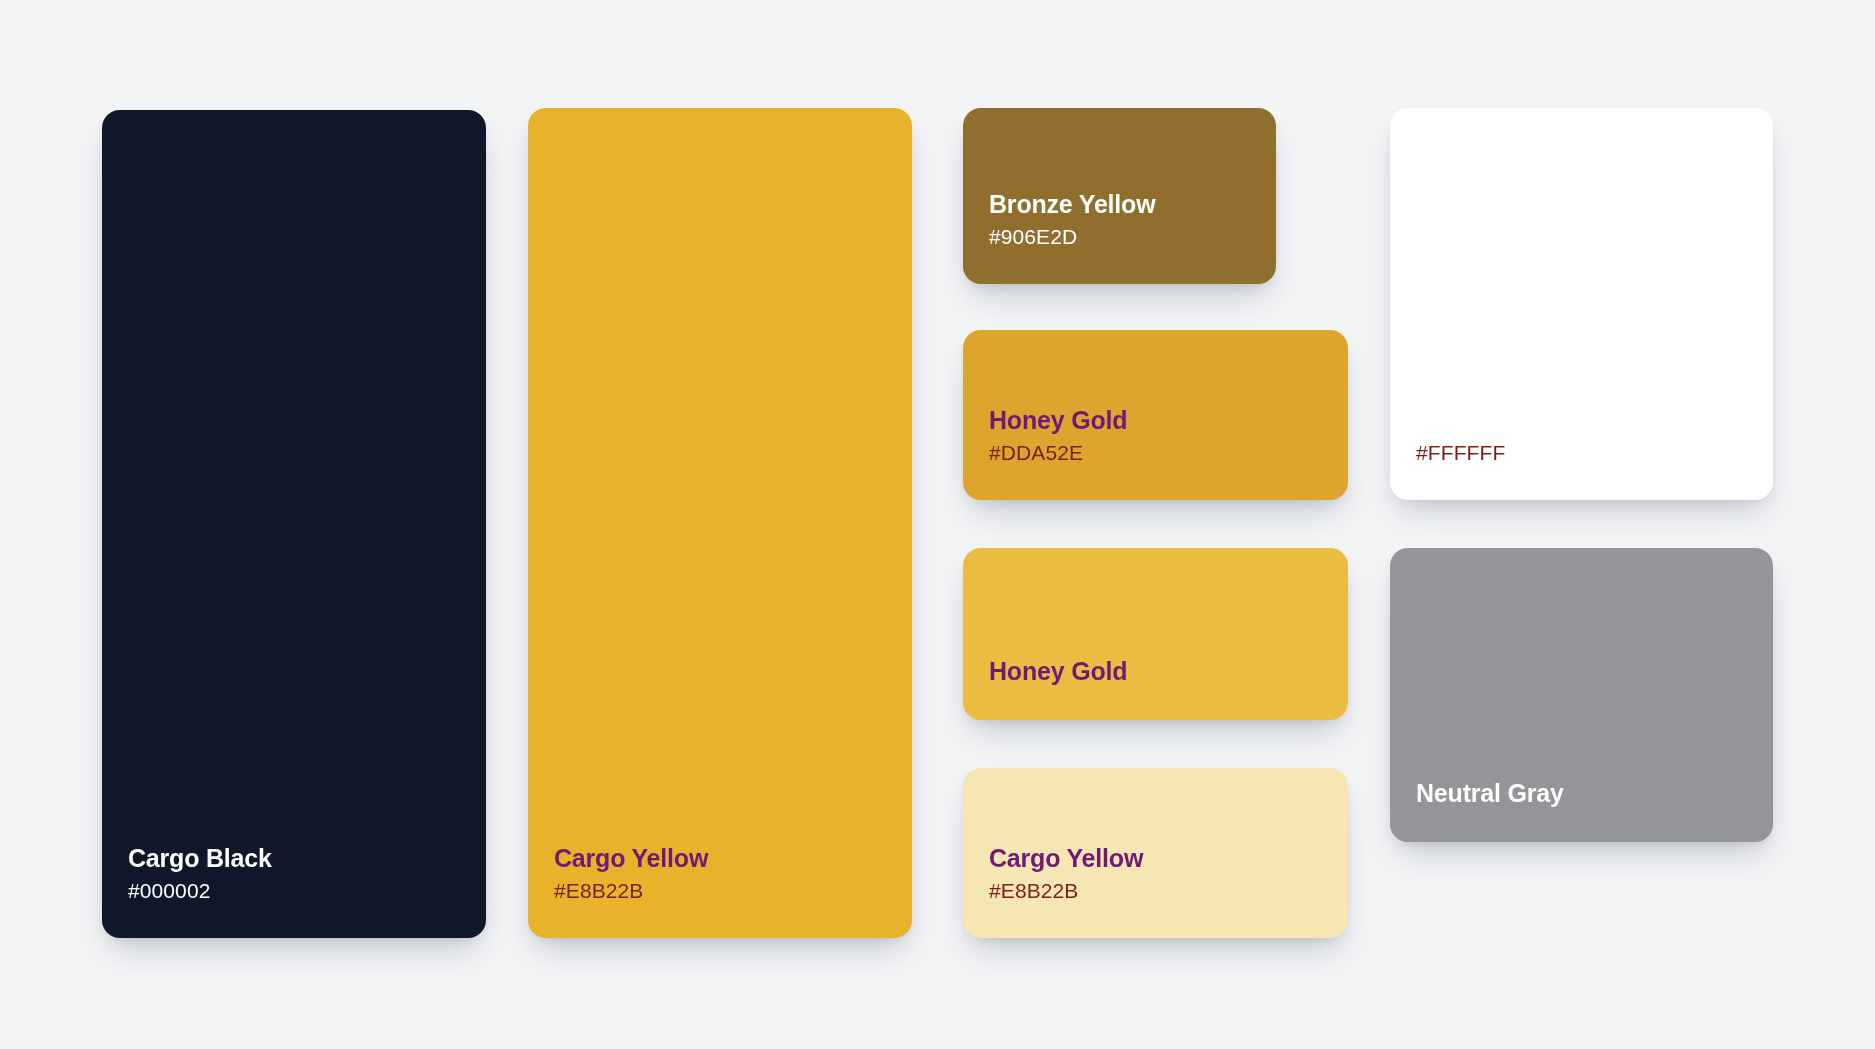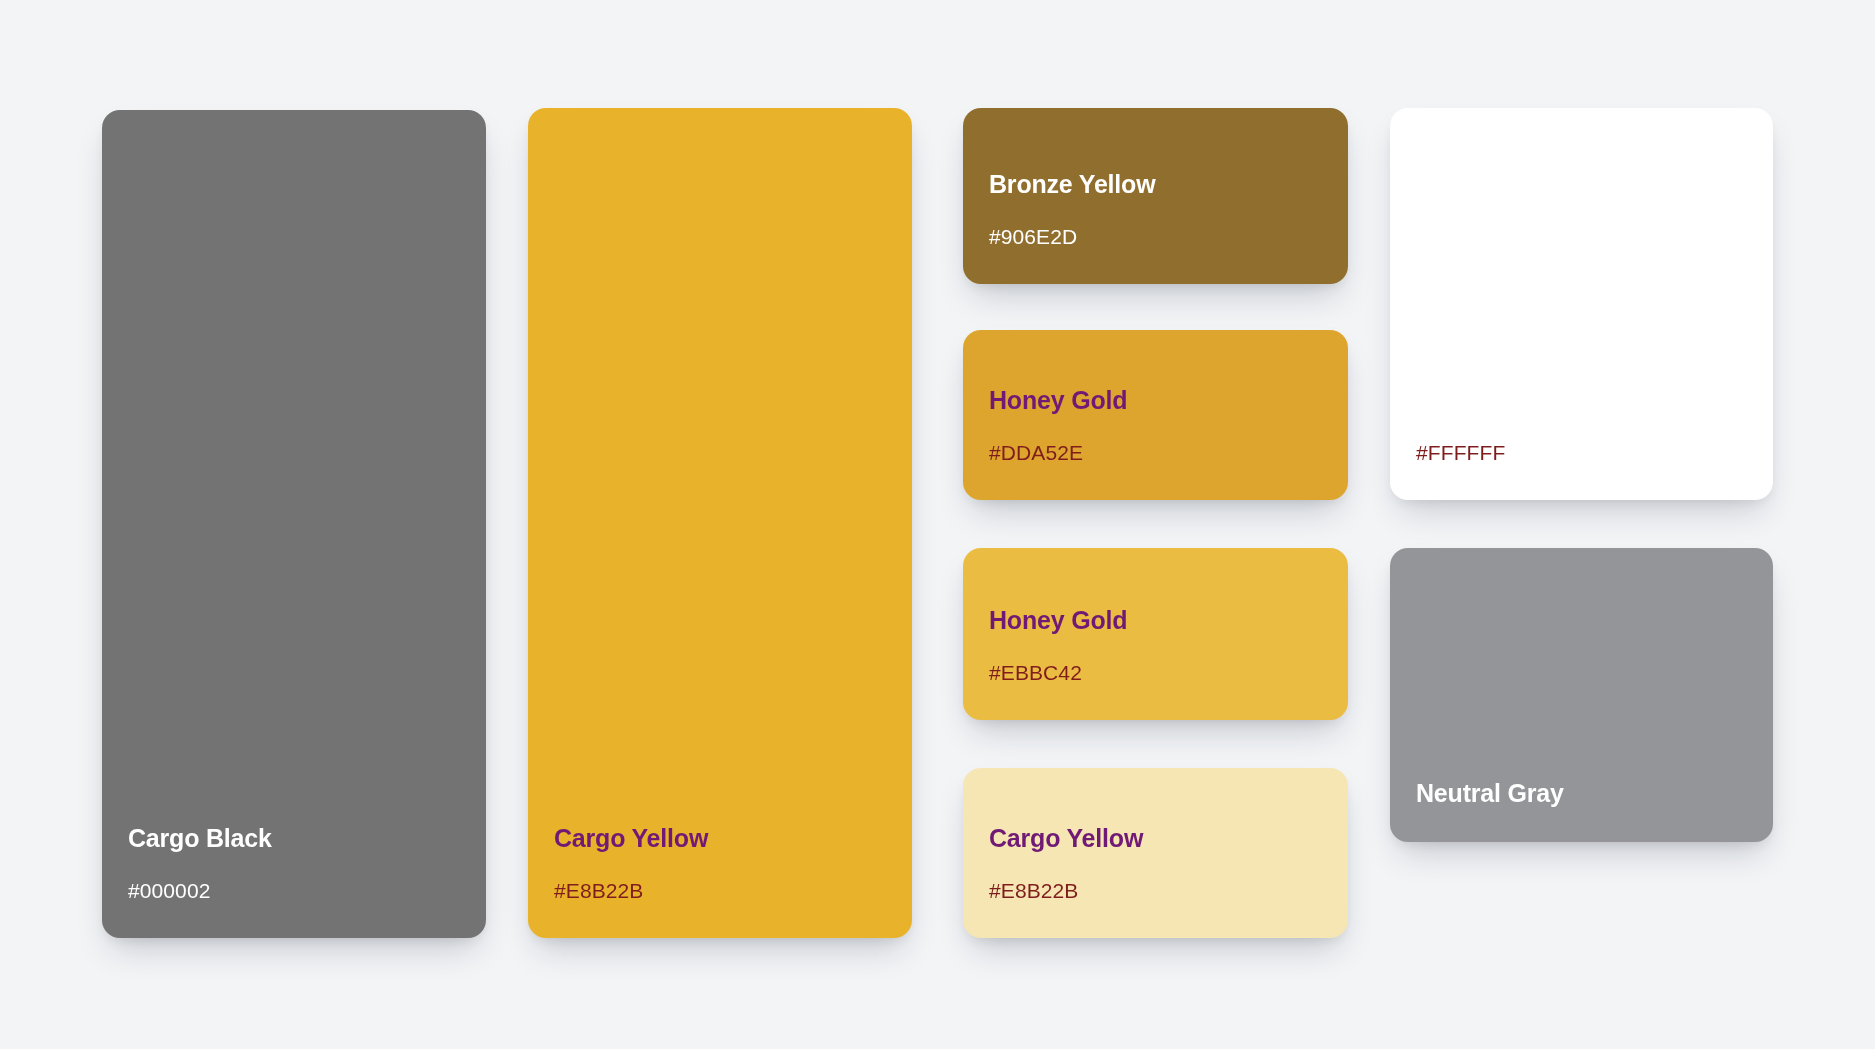--- a/index.html
+++ b/index.html
@@ -50,48 +50,48 @@
     line-height: 1.18;
     letter-spacing: -0.2px;
     white-space: nowrap;
   }
 
   .swatch-hex {
     font-size: 21px;
     font-weight: 400;
     line-height: 1.25;
     letter-spacing: 0.1px;
-    margin-top: 24px;
+    margin-top: 4px;
     white-space: nowrap;
   }
 
   
   .tone-light .swatch-name { color: #ffffff; }
   .tone-light .swatch-hex  { color: #ffffff; }
   .tone-dark  .swatch-name { color: #701a75; }
   .tone-dark  .swatch-hex  { color: #7f1d1d; }
 
   
   #card-cargo-black   { left: 102px;  top: 110px; width: 384px; height: 828px; }
   #card-cargo-yellow  { left: 528px;  top: 108px; width: 384px; height: 830px; }
 
-  #card-bronze-yellow { left: 963px;  top: 108px; width: 385px; height: 176px; }
+  #card-bronze-yellow { left: 963px;  top: 108px; width: 313px; height: 176px; }
   #card-honey-gold-1  { left: 963px;  top: 330px; width: 385px; height: 170px; }
   #card-honey-gold-2  { left: 963px;  top: 548px; width: 385px; height: 172px; }
   #card-cargo-pale    { left: 963px;  top: 768px; width: 385px; height: 170px; }
 
   #card-pure-white    { left: 1390px; top: 108px; width: 383px; height: 392px; }
   #card-neutral-gray  { left: 1390px; top: 548px; width: 383px; height: 294px; }
 </style>
 </head>
 <body style="background-color: rgb(242, 244, 246);">
 
 <div class="palette-board" style="background-color: rgb(242, 244, 246);">
 
-  <div class="swatch tone-light" id="card-cargo-black" style="background-color: #737373;">
+  <div class="swatch tone-light" id="card-cargo-black" style="background-color: #0f172a;">
     <span class="swatch-name">Cargo Black</span>
     <span class="swatch-hex">#000002</span>
   </div>
 
   <div class="swatch tone-dark" id="card-cargo-yellow" style="background-color: rgb(232, 178, 43);">
     <span class="swatch-name">Cargo Yellow</span>
     <span class="swatch-hex">#E8B22B</span>
   </div>
 
   <div class="swatch tone-light" id="card-bronze-yellow" style="background-color: rgb(144, 110, 45);">
@@ -99,21 +99,20 @@
     <span class="swatch-hex">#906E2D</span>
   </div>
 
   <div class="swatch tone-dark" id="card-honey-gold-1" style="background-color: rgb(221, 165, 46);">
     <span class="swatch-name">Honey Gold</span>
     <span class="swatch-hex">#DDA52E</span>
   </div>
 
   <div class="swatch tone-dark" id="card-honey-gold-2" style="background-color: rgb(235, 188, 66);">
     <span class="swatch-name">Honey Gold</span>
-    <span class="swatch-hex">#EBBC42</span>
   </div>
 
   <div class="swatch tone-dark" id="card-cargo-pale" style="background-color: rgb(246, 230, 180);">
     <span class="swatch-name">Cargo Yellow</span>
     <span class="swatch-hex">#E8B22B</span>
   </div>
 
   <div class="swatch tone-dark white-card" id="card-pure-white" style="background-color: rgb(255, 255, 255);">
     <span class="swatch-hex">#FFFFFF</span>
   </div>

